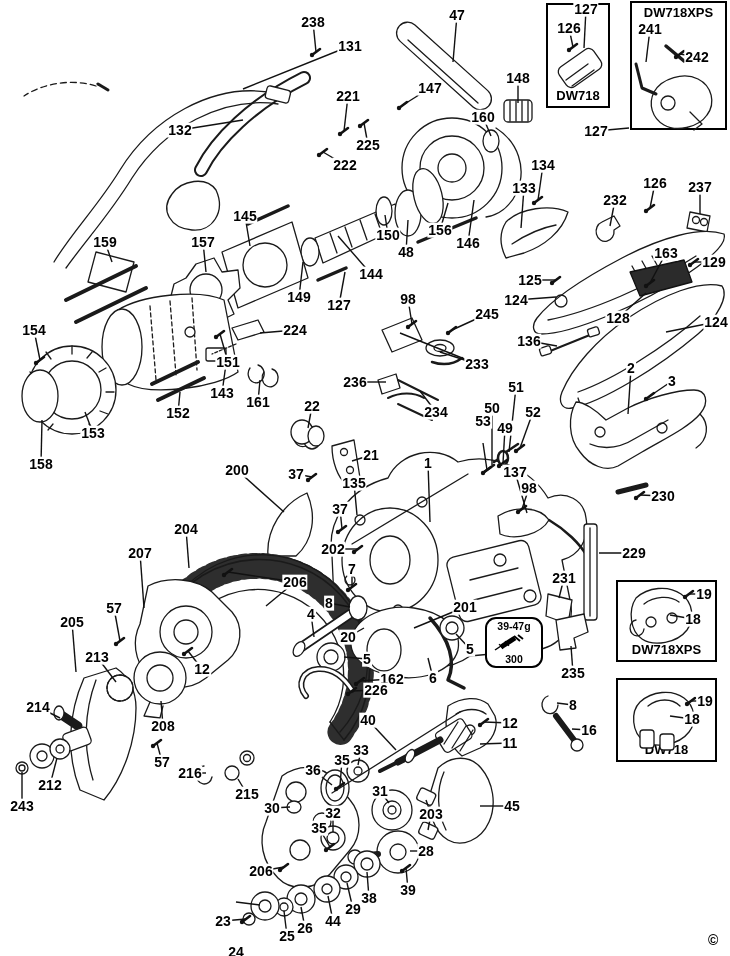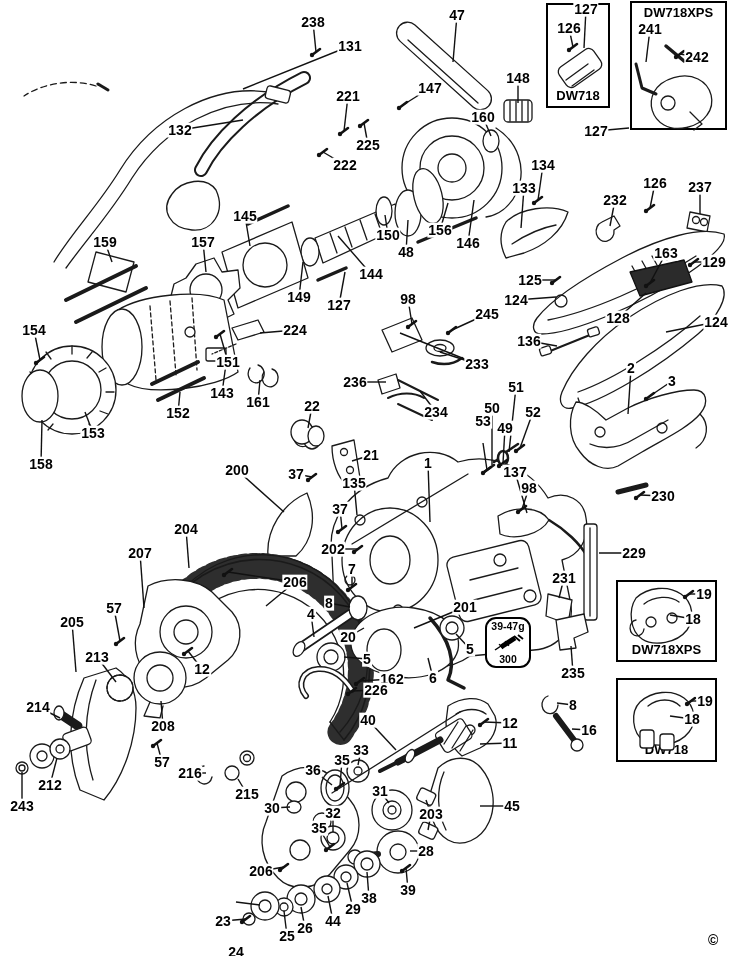--- a/index.html
+++ b/index.html
@@ -6,21 +6,21 @@
   #stage{position:relative;width:730px;height:956px;background:#fff;overflow:hidden;
          font-family:"Liberation Sans",sans-serif;}
   #stage svg{position:absolute;left:0;top:0;pointer-events:none;}
   .inset-box{position:absolute;border:2px solid #000;background:#fff;box-sizing:border-box;}
   .inset-caption{position:absolute;left:0;right:0;text-align:center;font-weight:700;
                  font-size:13px;color:#000;letter-spacing:0;}
   .cap-top{top:2px;} .cap-bottom{bottom:3px;}
   #label-layer{position:absolute;left:0;top:0;width:100%;height:100%;z-index:6;padding-left:45px;}
   .callout{position:absolute;transform:translate(-50%,-50%);font-weight:700;font-size:14px;
            color:#000;background:#fff;line-height:1.05;padding:0 1px;white-space:nowrap;}
-  #grease-box{position:absolute;left:485px;top:617px;width:46px;height:51px;border:2.5px solid #000;
+  #grease-box{position:absolute;left:485px;top:617px;width:58px;height:51px;border:2.5px solid #000;
               border-radius:11px;background:#fff;z-index:5;text-align:center;box-sizing:border-box;}
   #grease-box .gl{font-weight:700;font-size:10.5px;line-height:11px;color:#000;}
   #grease-box .g1{margin-top:2px;}
   #grease-box .gicon{height:22px;position:relative;}
   #copyright{position:absolute;left:708px;top:932px;font-size:14px;font-weight:700;color:#000;z-index:6;}
   #art{z-index:2;} #leader-layer{z-index:4;}
   .bx{z-index:1;}
 </style>
 </head>
 <body>

